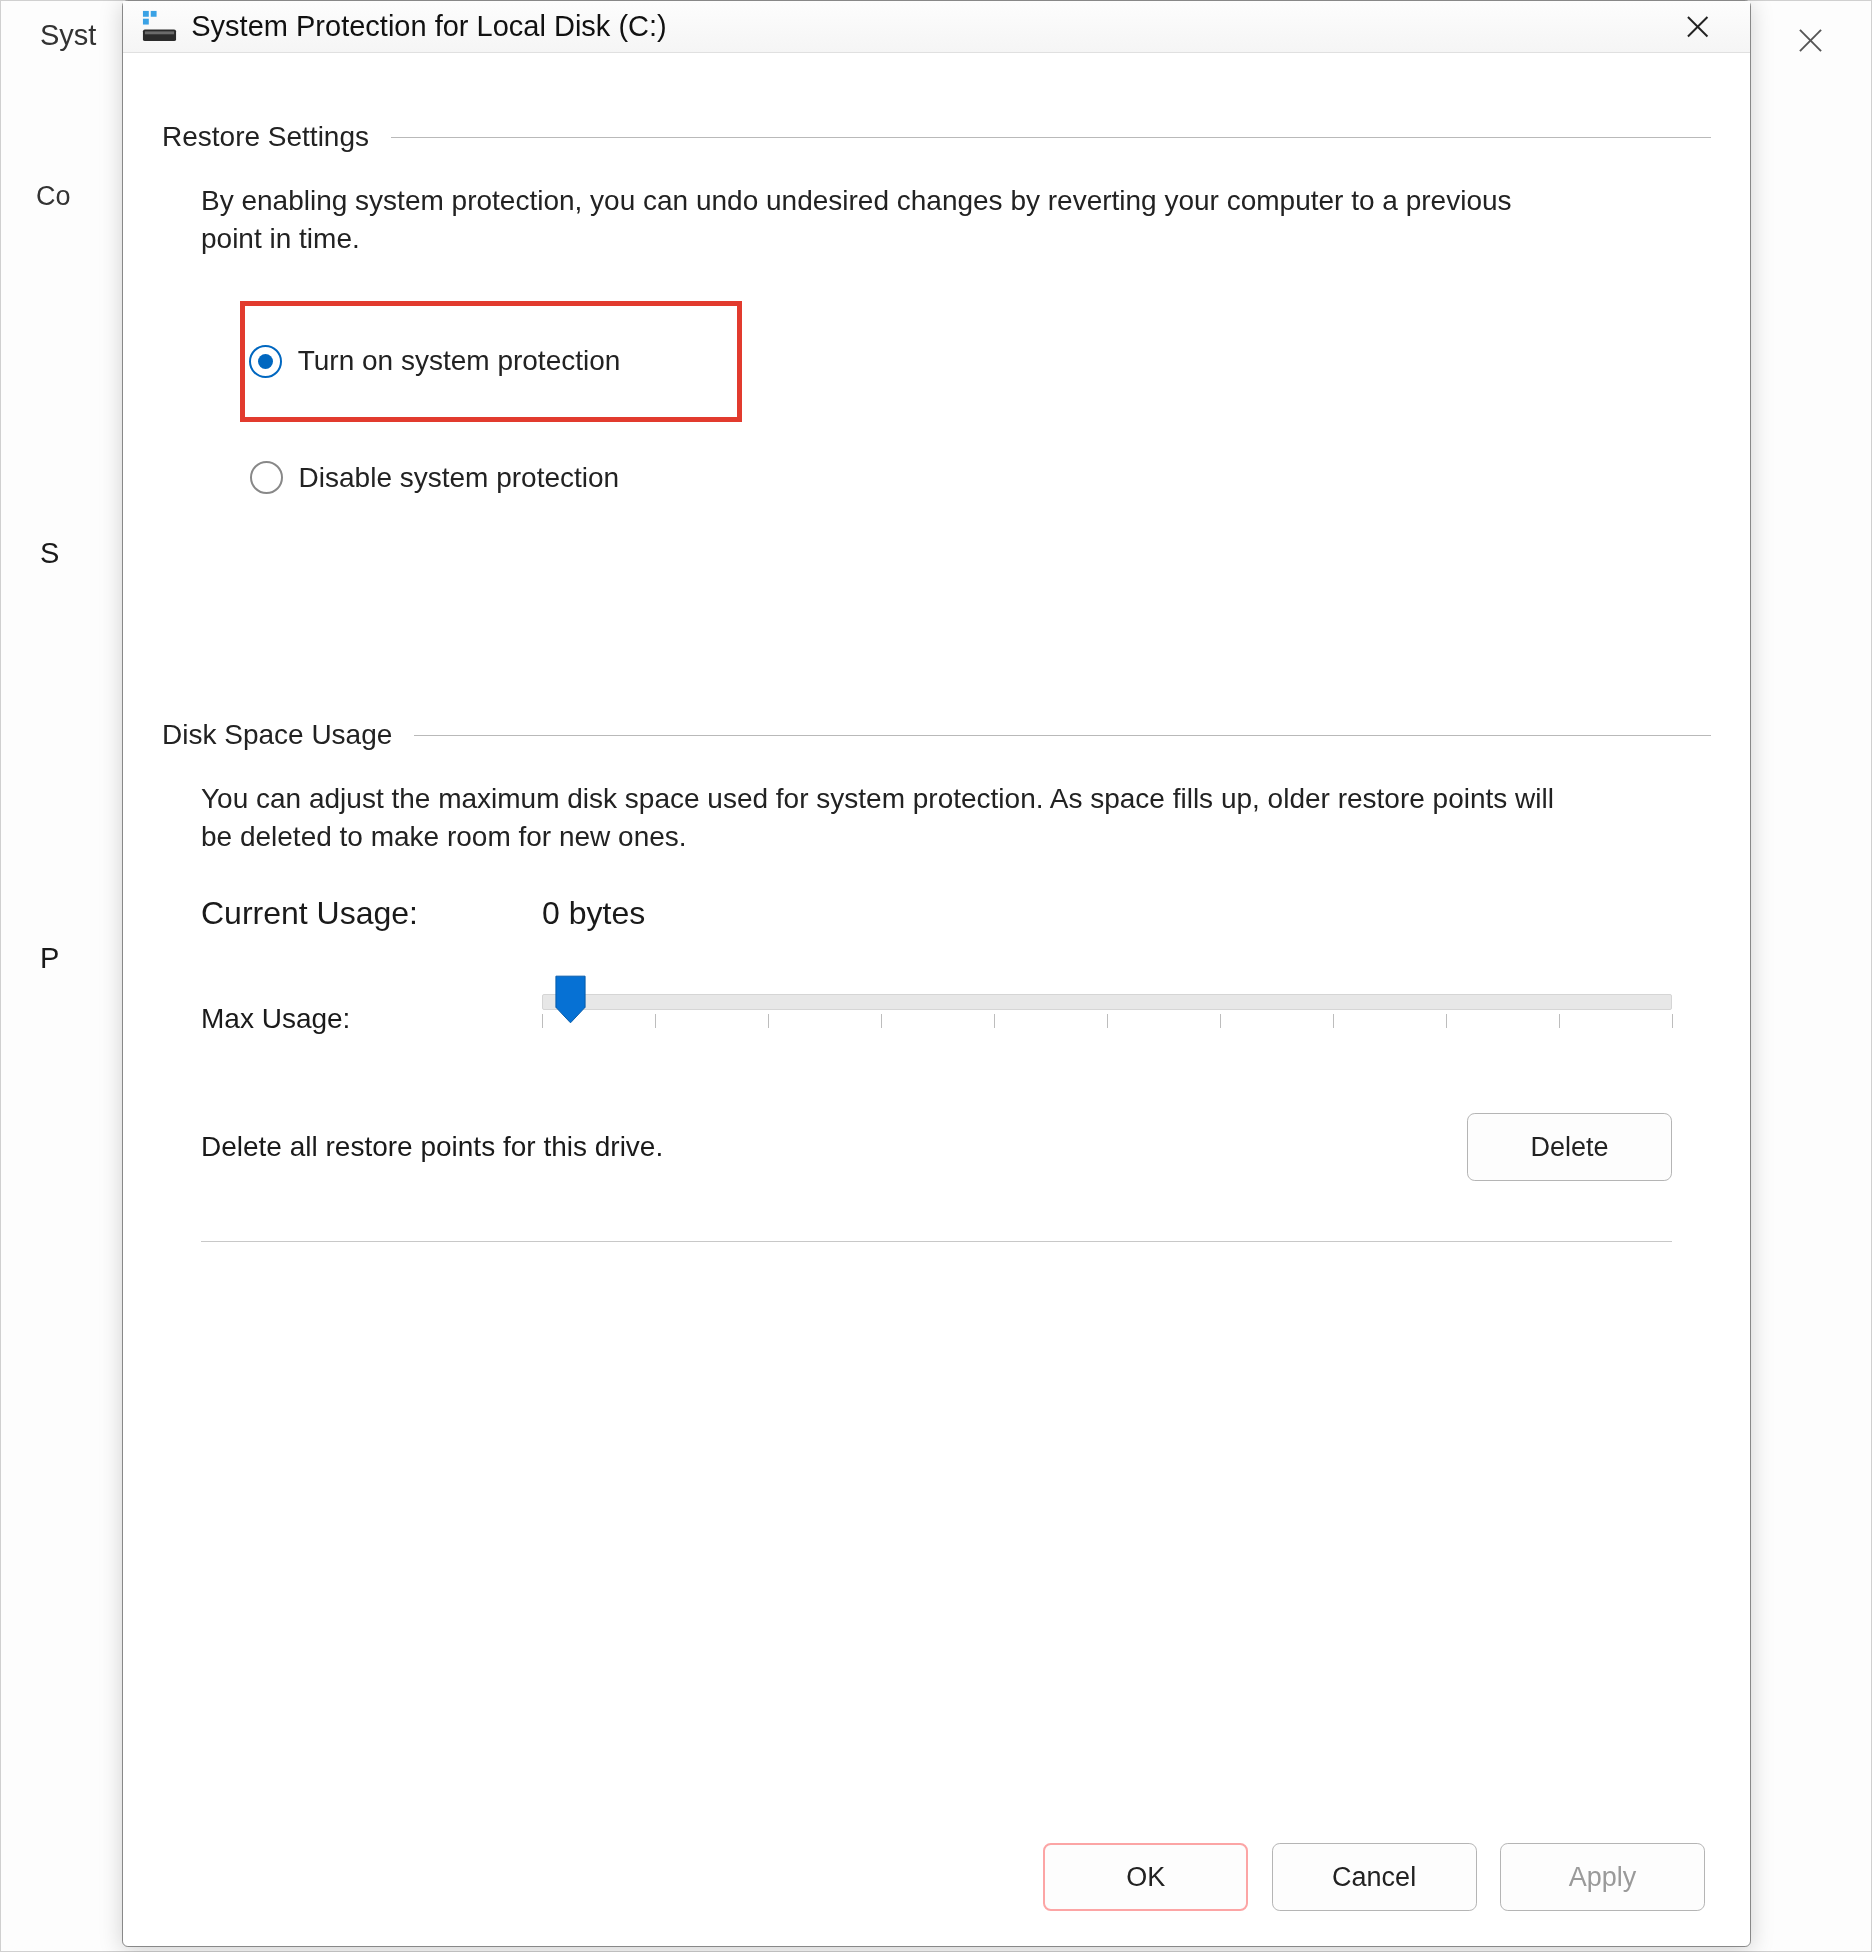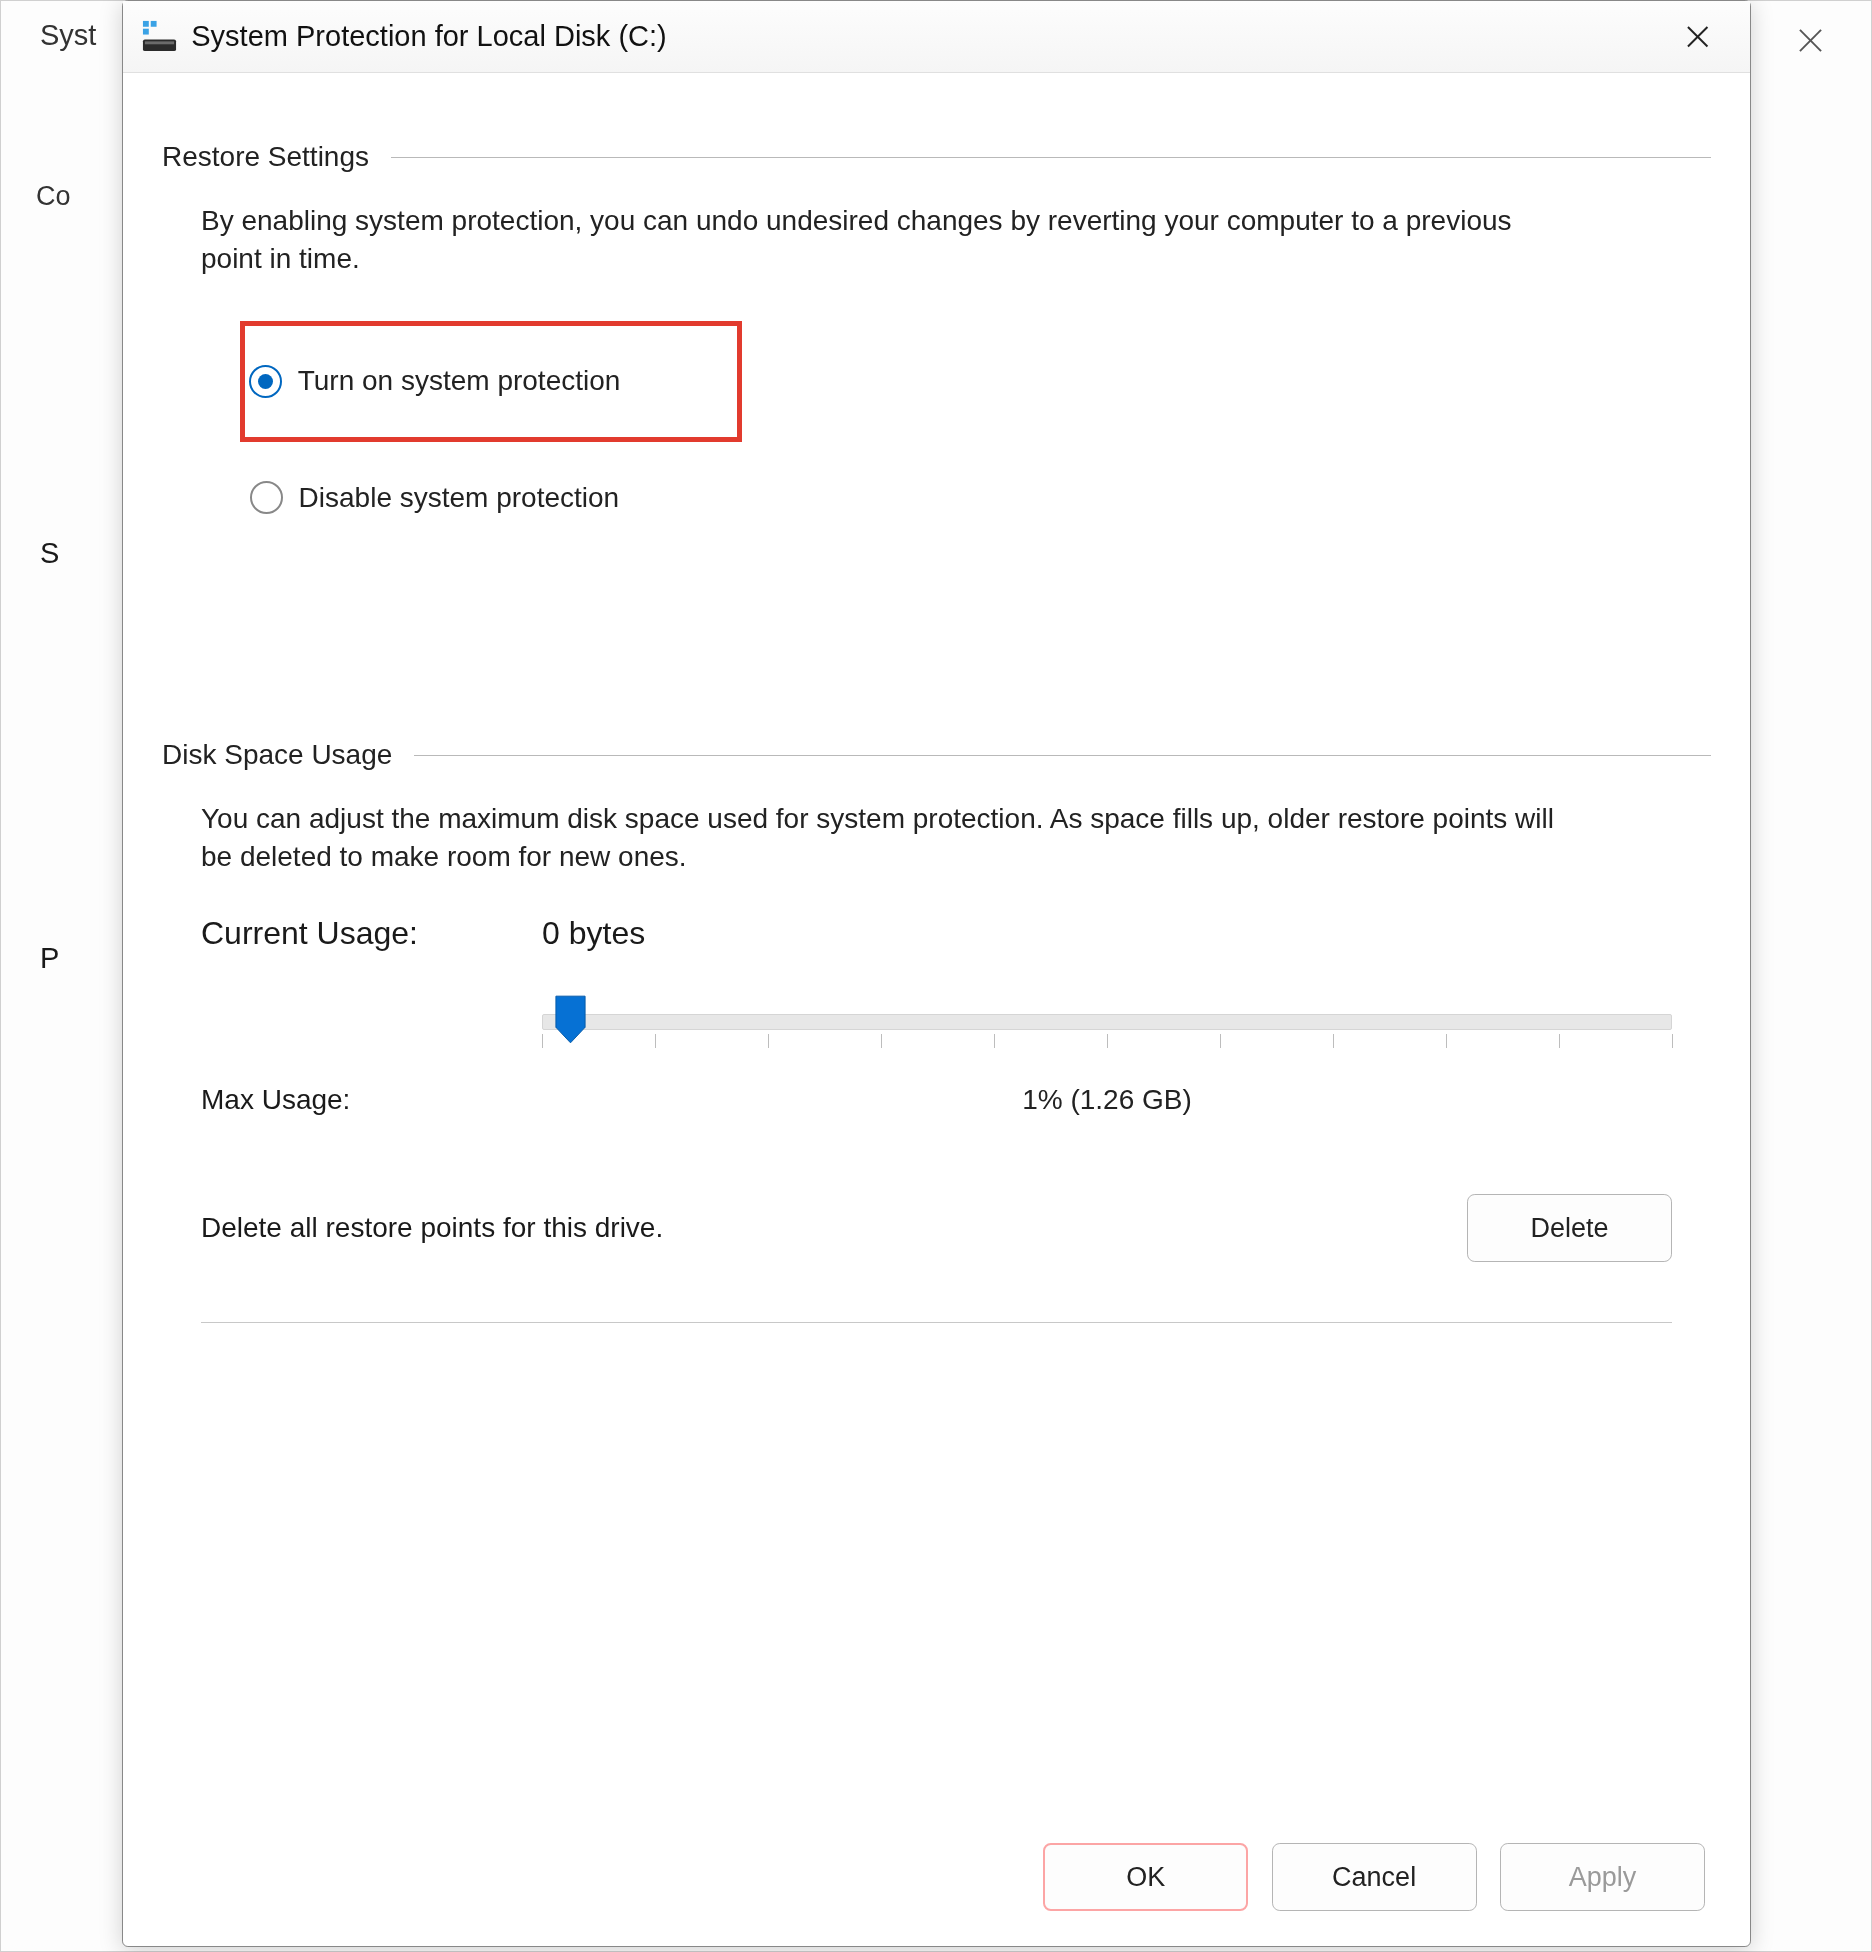--- a/index.html
+++ b/index.html
@@ -78,21 +78,21 @@
     width: 1629px;
     height: 1947px;
     background: #ffffff;
     border: 1px solid #888;
     border-radius: 5.9px;
     box-shadow: 0 3.9px 23.4px rgba(0,0,0,0.18);
     display: flex;
     flex-direction: column;
   }
   .titlebar {
-    height: 72px;
+    height: 52px;
     background: linear-gradient(#fdfdfd,#f5f5f5);
     border-bottom: 1px solid #e0e0e0;
     display: flex;
     align-items: center;
     padding: 0 13.7px 0 17.6px;
   }
   .titlebar .app-icon {
     width: 37px; height: 37px;
     margin-right: 13.7px;
     display: flex;
@@ -380,21 +380,20 @@
             <span style="left:20%"></span>
           <span style="left:30%"></span>
             <span style="left:40%"></span>
             <span style="left:50%"></span>
           <span style="left:60%"></span>
             <span style="left:70%"></span>
             <span style="left:80%"></span>
           <span style="left:90%"></span>
             <span style="left:100%"></span>
         </div>
-        <div class="slider-value">1% (1.26 GB)</div>
       </div>
     </div>
 
     <div class="delete-row">
       <span class="txt">Delete all restore points for this drive.</span>
       <button class="btn">Delete</button>
     </div>
 
     <div class="footer-sep"></div>
   </div>

